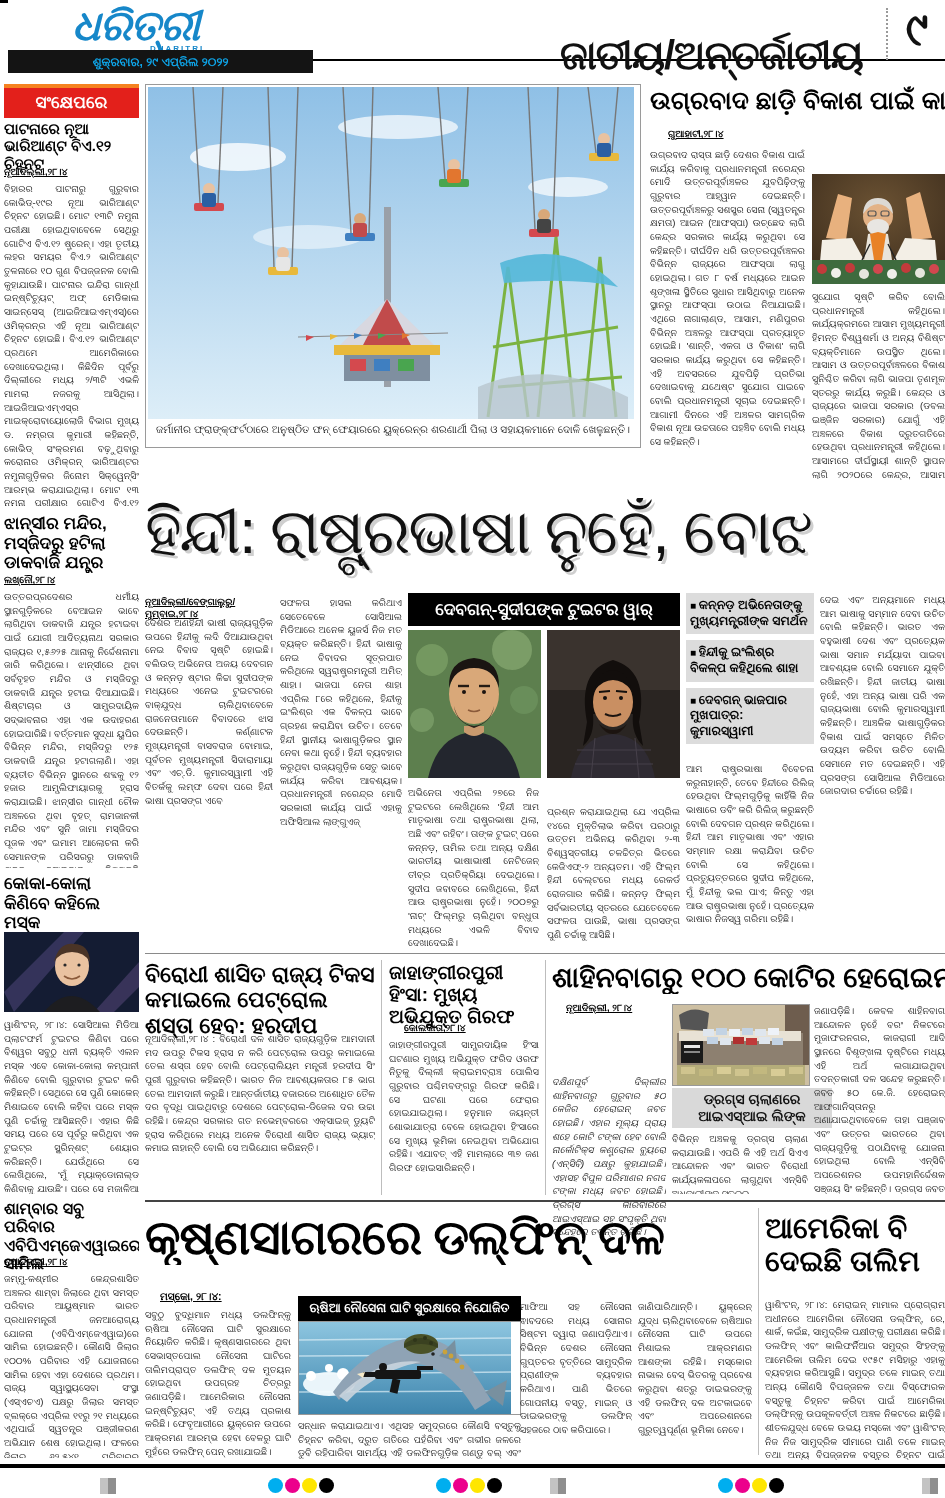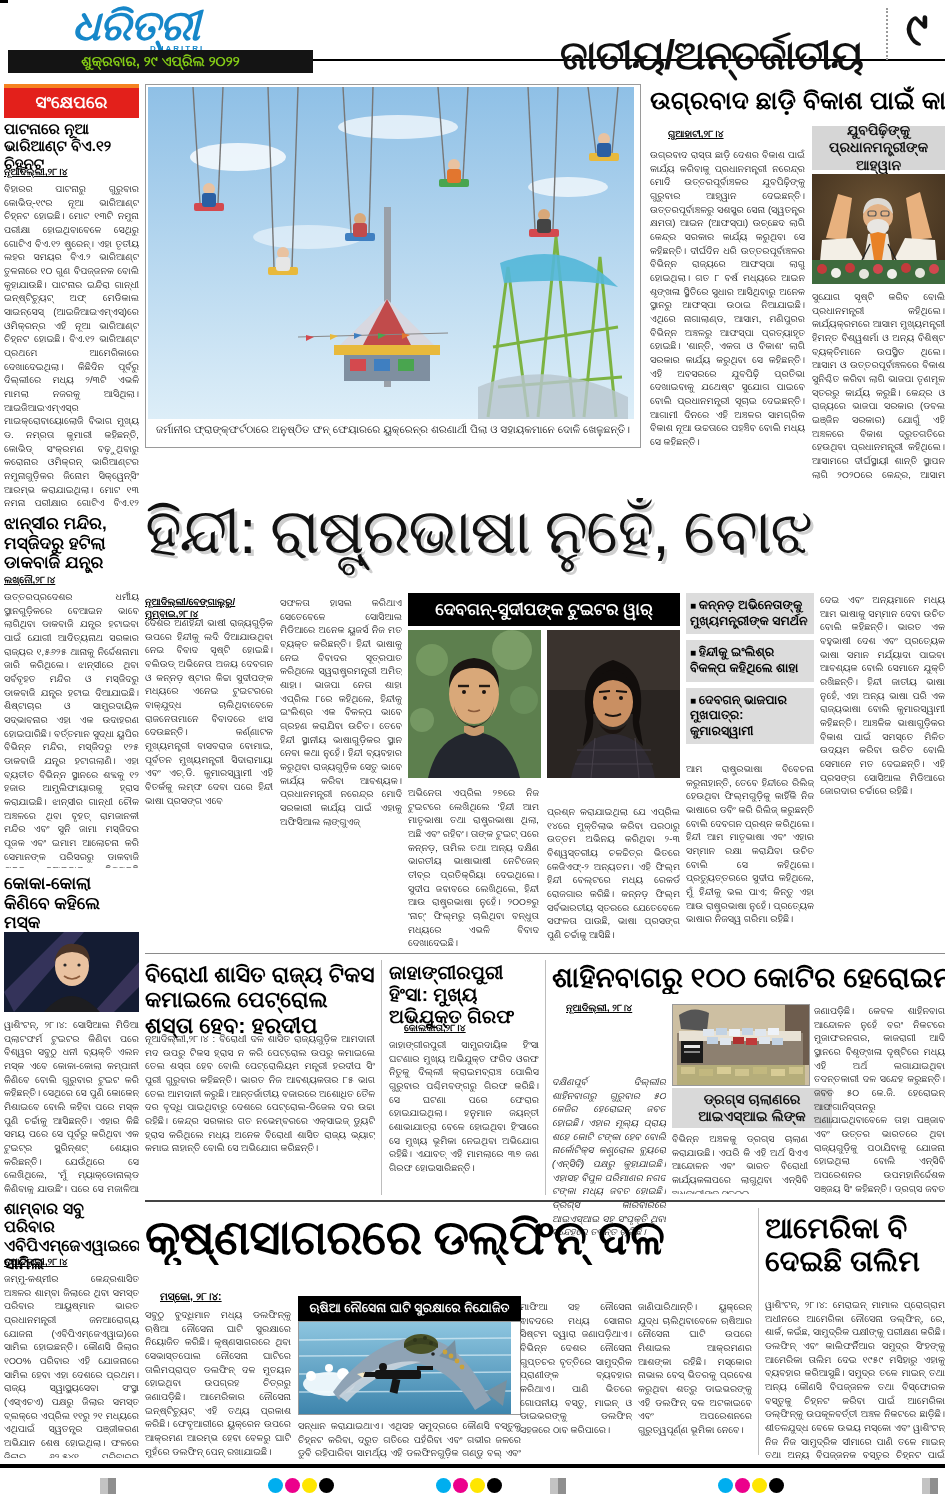--- a/index.html
+++ b/index.html
@@ -6,21 +6,21 @@
   .page{position:relative;width:945px;height:1498px;background:#fff;margin:0 auto;
         font-family:"Liberation Sans","DejaVu Sans",sans-serif;color:#111;overflow:hidden;}
   .abs{position:absolute;}
   .hl{font-weight:700;color:#000;line-height:1.15;overflow:hidden;}
   .body-txt{font-size:9.5px;line-height:1.44;text-align:justify;overflow:hidden;color:#1a1a1a;}
   .dateline{font-size:9.5px;font-weight:700;text-decoration:underline;color:#000;}
   .rule-h{background:#8a8a8a;height:1px;}
   .rule-v{background:#bdbdbd;width:1px;}
   .logo-odia{font-size:42px;font-weight:800;font-style:italic;color:#1687c9;letter-spacing:-1px;}
   .logo-latin{font-size:8px;font-weight:700;color:#1687c9;letter-spacing:2px;}
-  .datebar{background:#141414;color:#84cc16;font-size:14px;font-weight:700;
+  .datebar{background:#141414;color:#0ea5e9;font-size:12px;font-weight:700;
            display:flex;align-items:center;justify-content:center;}
   .section-title{font-size:40px;font-weight:800;text-align:left;letter-spacing:-1px;margin-top:25px;}
   .page-num{font-size:46px;font-weight:800;text-align:center;}
   .brief-head{border-top:4px solid #f58220;background:#e3201b;color:#fff;font-size:17px;
               font-weight:700;display:flex;align-items:center;justify-content:center;}
   .photo-box{border:1px solid #9a9a9a;background:#fff;padding:2px;}
   .caption{font-size:10.5px;text-align:center;color:#222;}
   .kicker{background:#d6d6d6;font-size:14px;font-weight:700;text-align:center;
           display:flex;align-items:center;justify-content:center;line-height:1.25;}
   .mega{font-size:63px;font-weight:400;letter-spacing:-2px;line-height:1.05;
@@ -162,21 +162,20 @@
         <path d="M352,176 Q420,150 470,200 Q430,190 356,196 Z" fill="#53b7d8" opacity="0.9"></path>
         <path d="M330,300 Q400,270 480,310 L480,332 L330,332 Z" fill="#b8c6ce" opacity="0.8"></path>
       </svg>
     </div>
     <div class="caption" style="margin-top:4px;">ଜର୍ମାନୀର ଫ୍ରାଙ୍କ୍‌ଫର୍ଟଠାରେ ଅନୁଷ୍ଠିତ ଫନ୍ ଫେୟାରରେ ୟୁକ୍ରେନ୍‌ର ଶରଣାର୍ଥୀ ପିଲା ଓ ସହାୟକମାନେ ଦୋଳି ଖେଳୁଛନ୍ତି।</div>
   </div>
 
   <div class="abs hl" style="left:650px;top:86px;width:295px;font-size:25px;white-space:nowrap;">ଉଗ୍ରବାଦ ଛାଡ଼ି ବିକାଶ ପାଇଁ କାର୍ଯ୍ୟ କର</div>
   <div class="abs dateline" style="left:668px;top:128px;">ଗୁଆହାଟୀ,୨୮।୪</div>
   <div class="abs body-txt" style="left:650px;top:148px;width:155px;height:332px;">ଉଗ୍ରବାଦ ରାସ୍ତା ଛାଡ଼ି ଦେଶର ବିକାଶ ପାଇଁ କାର୍ଯ୍ୟ କରିବାକୁ ପ୍ରଧାନମନ୍ତ୍ରୀ ନରେନ୍ଦ୍ର ମୋଦି ଉତ୍ତରପୂର୍ବାଞ୍ଚଳର ଯୁବପିଢ଼ିଙ୍କୁ ଗୁରୁବାର ଆହ୍ୱାନ ଦେଇଛନ୍ତି। ଉତ୍ତରପୂର୍ବାଞ୍ଚଳରୁ ସଶସ୍ତ୍ର ସେନା (ସ୍ୱତନ୍ତ୍ର କ୍ଷମତା) ଆଇନ (ଆଫସ୍ପା) ଉଚ୍ଛେଦ ଲାଗି କେନ୍ଦ୍ର ସରକାର କାର୍ଯ୍ୟ କରୁଥିବା ସେ କହିଛନ୍ତି। ଦୀର୍ଘଦିନ ଧରି ଉତ୍ତରପୂର୍ବାଞ୍ଚଳର ବିଭିନ୍ନ ରାଜ୍ୟରେ ଆଫସ୍ପା ଲାଗୁ ହୋଇଥିଲା। ଗତ ୮ ବର୍ଷ ମଧ୍ୟରେ ଆଇନ ଶୃଙ୍ଖଳା ସ୍ଥିତିରେ ସୁଧାର ଆସିଥିବାରୁ ଅନେକ ସ୍ଥାନରୁ ଆଫସ୍ପା ଉଠାଇ ନିଆଯାଇଛି। ଏଥିରେ ନାଗାଲାଣ୍ଡ, ଆସାମ, ମଣିପୁରର ବିଭିନ୍ନ ଅଞ୍ଚଳରୁ ଆଫସ୍ପା ପ୍ରତ୍ୟାହୃତ ହୋଇଛି। 'ଶାନ୍ତି, ଏକତା ଓ ବିକାଶ' ଲାଗି ସରକାର କାର୍ଯ୍ୟ କରୁଥିବା ସେ କହିଛନ୍ତି। ଏହି ଅବସରରେ ଯୁବପିଢ଼ି ପ୍ରତିଭା ଦେଖାଇବାକୁ ଯଥେଷ୍ଟ ସୁଯୋଗ ପାଇବେ ବୋଲି ପ୍ରଧାନମନ୍ତ୍ରୀ ସୂଚାଇ ଦେଇଛନ୍ତି। ଆଗାମୀ ଦିନରେ ଏହି ଅଞ୍ଚଳର ସାମଗ୍ରିକ ବିକାଶ ନୂଆ ଉଚ୍ଚତାରେ ପହଞ୍ଚିବ ବୋଲି ମଧ୍ୟ ସେ କହିଛନ୍ତି।</div>
-  <div class="abs kicker" style="left:812px;top:126px;width:133px;height:44px;">ଯୁବପିଢ଼ିଙ୍କୁ ପ୍ରଧାନମନ୍ତ୍ରୀଙ୍କ ଆହ୍ୱାନ</div>
   <div class="abs" style="left:812px;top:174px;width:133px;height:110px;">
     <svg viewBox="0 0 133 110" width="133" height="110">
       <defs>
           <radialGradient id="mbg" cx="0.5" cy="0.3" r="1">
             <stop offset="0" stop-color="#6b5233"></stop>
             <stop offset="1" stop-color="#2e2115"></stop>
           </radialGradient>
         </defs>
       <rect width="133" height="110" fill="url(#mbg)"></rect>
       <polygon points="14,64 26,20 40,24 34,66" fill="#e8b17e"></polygon>

